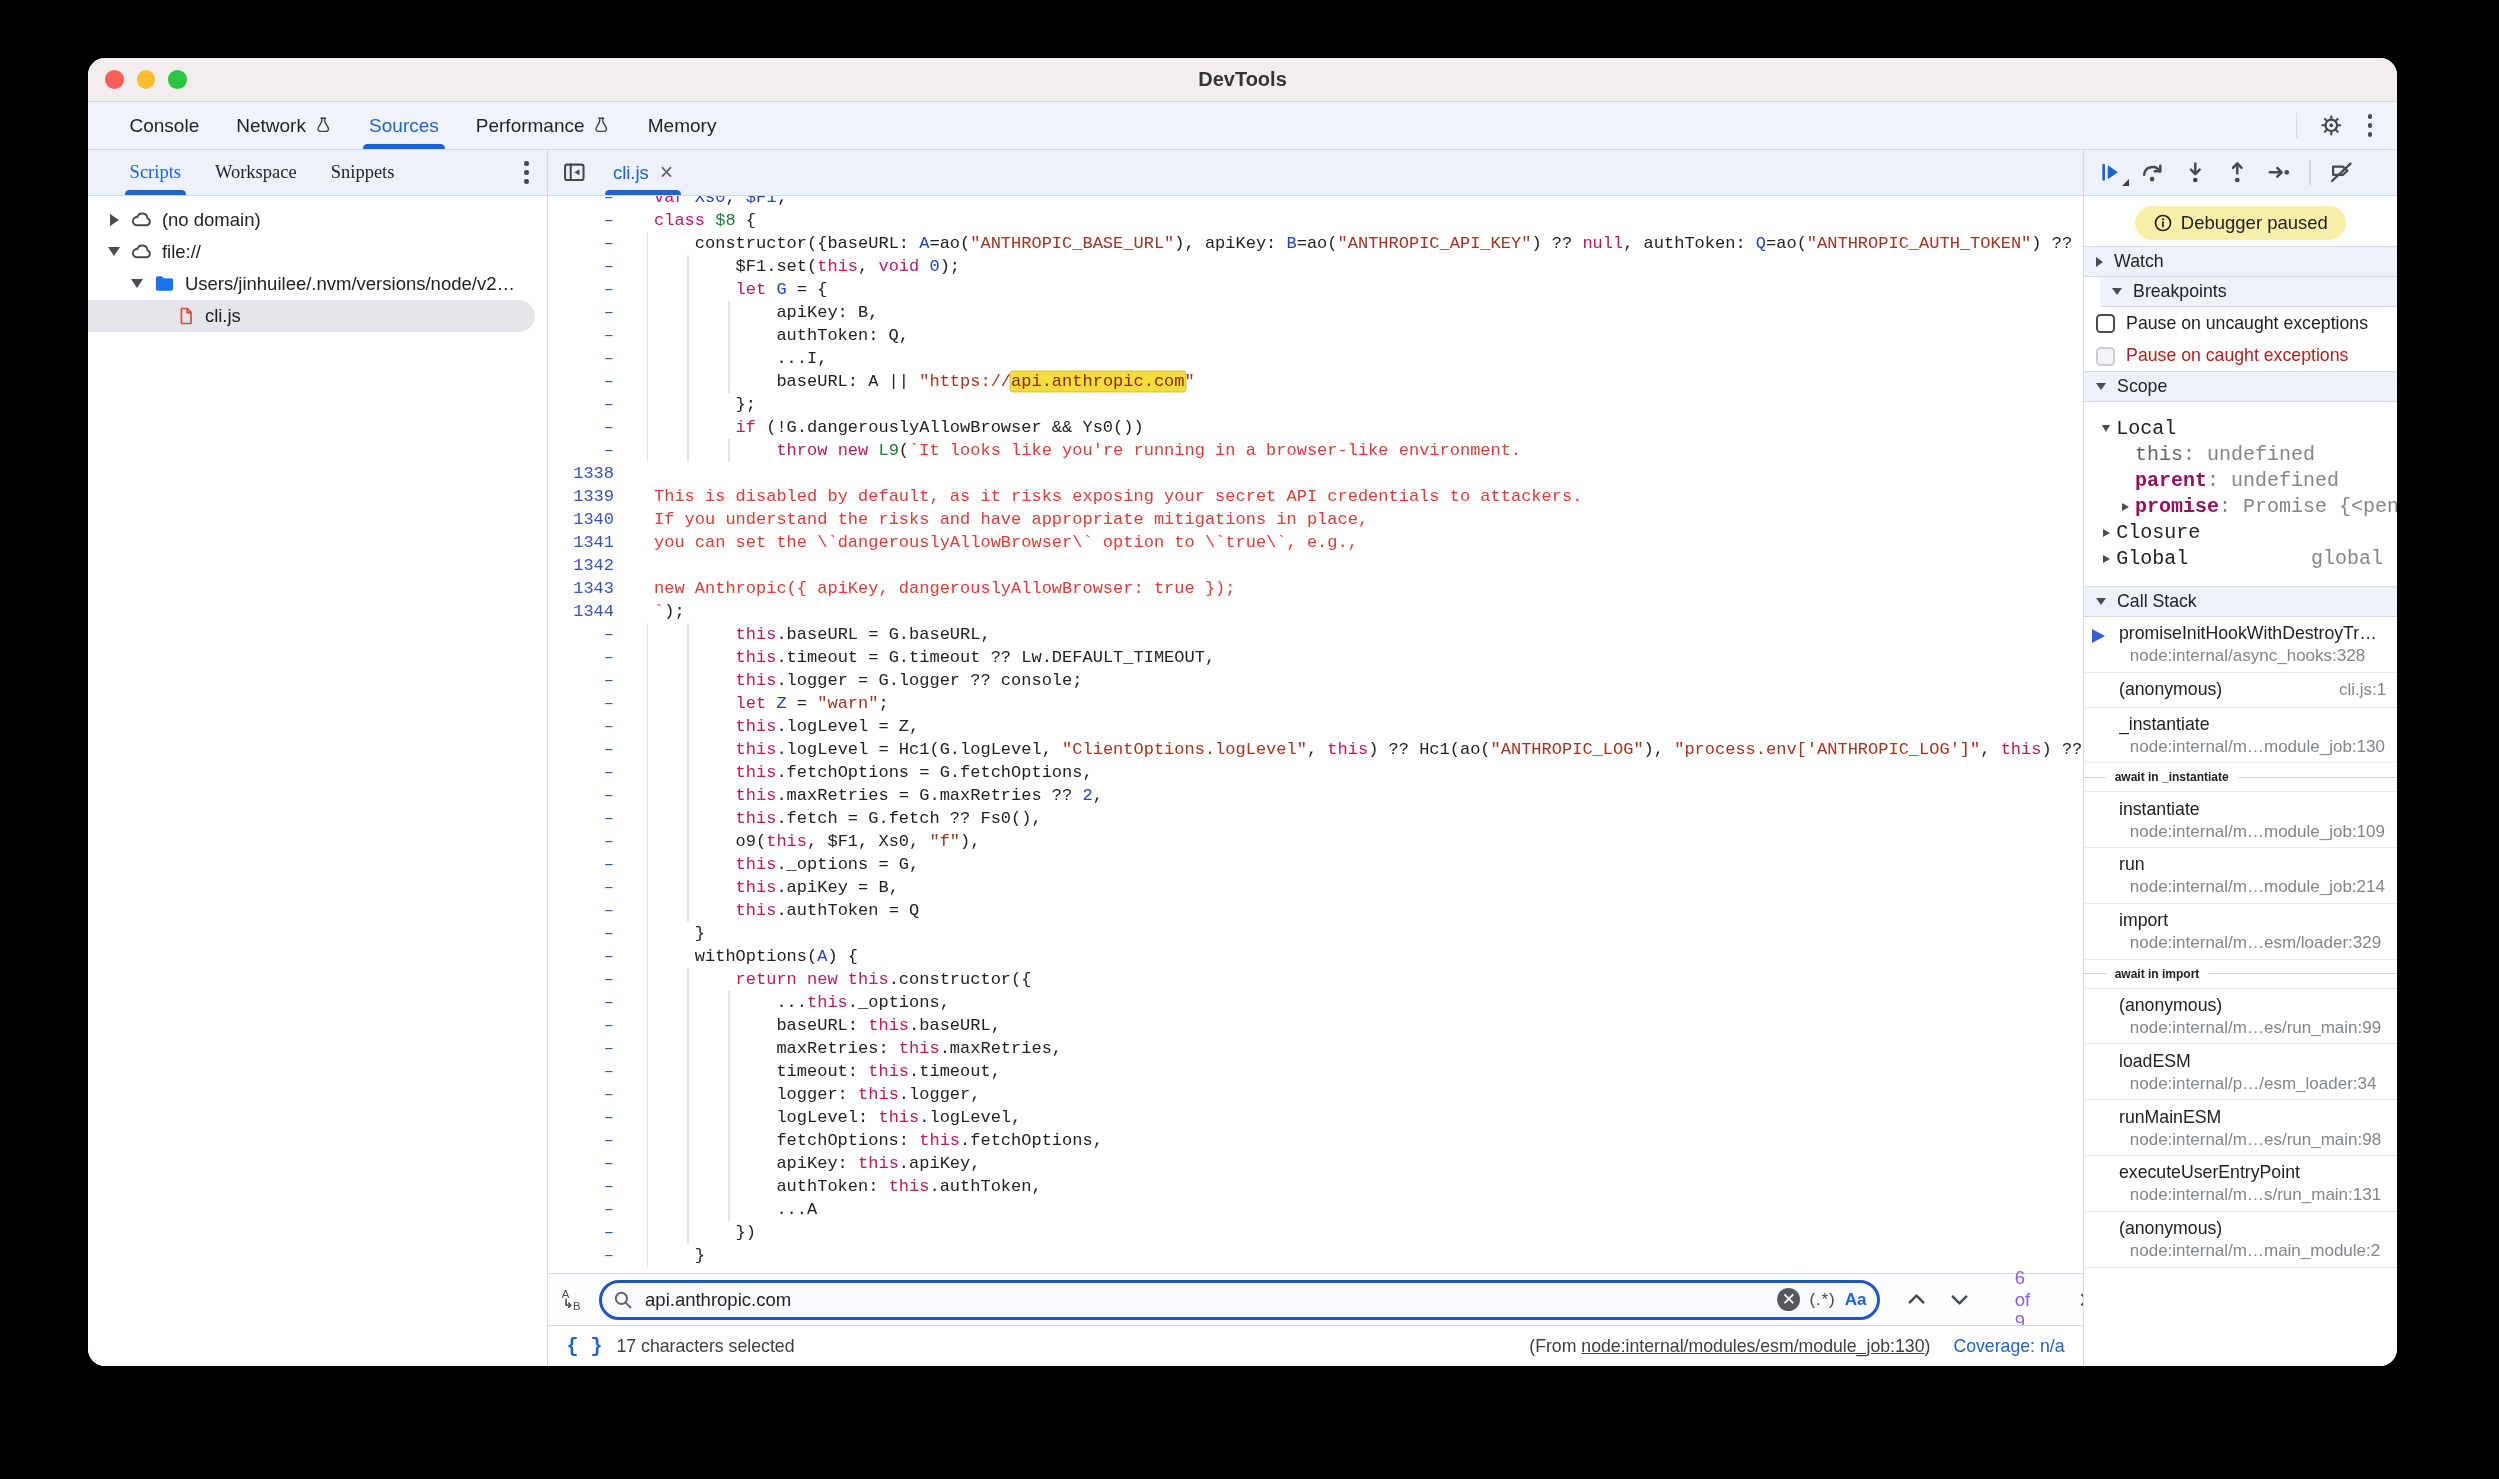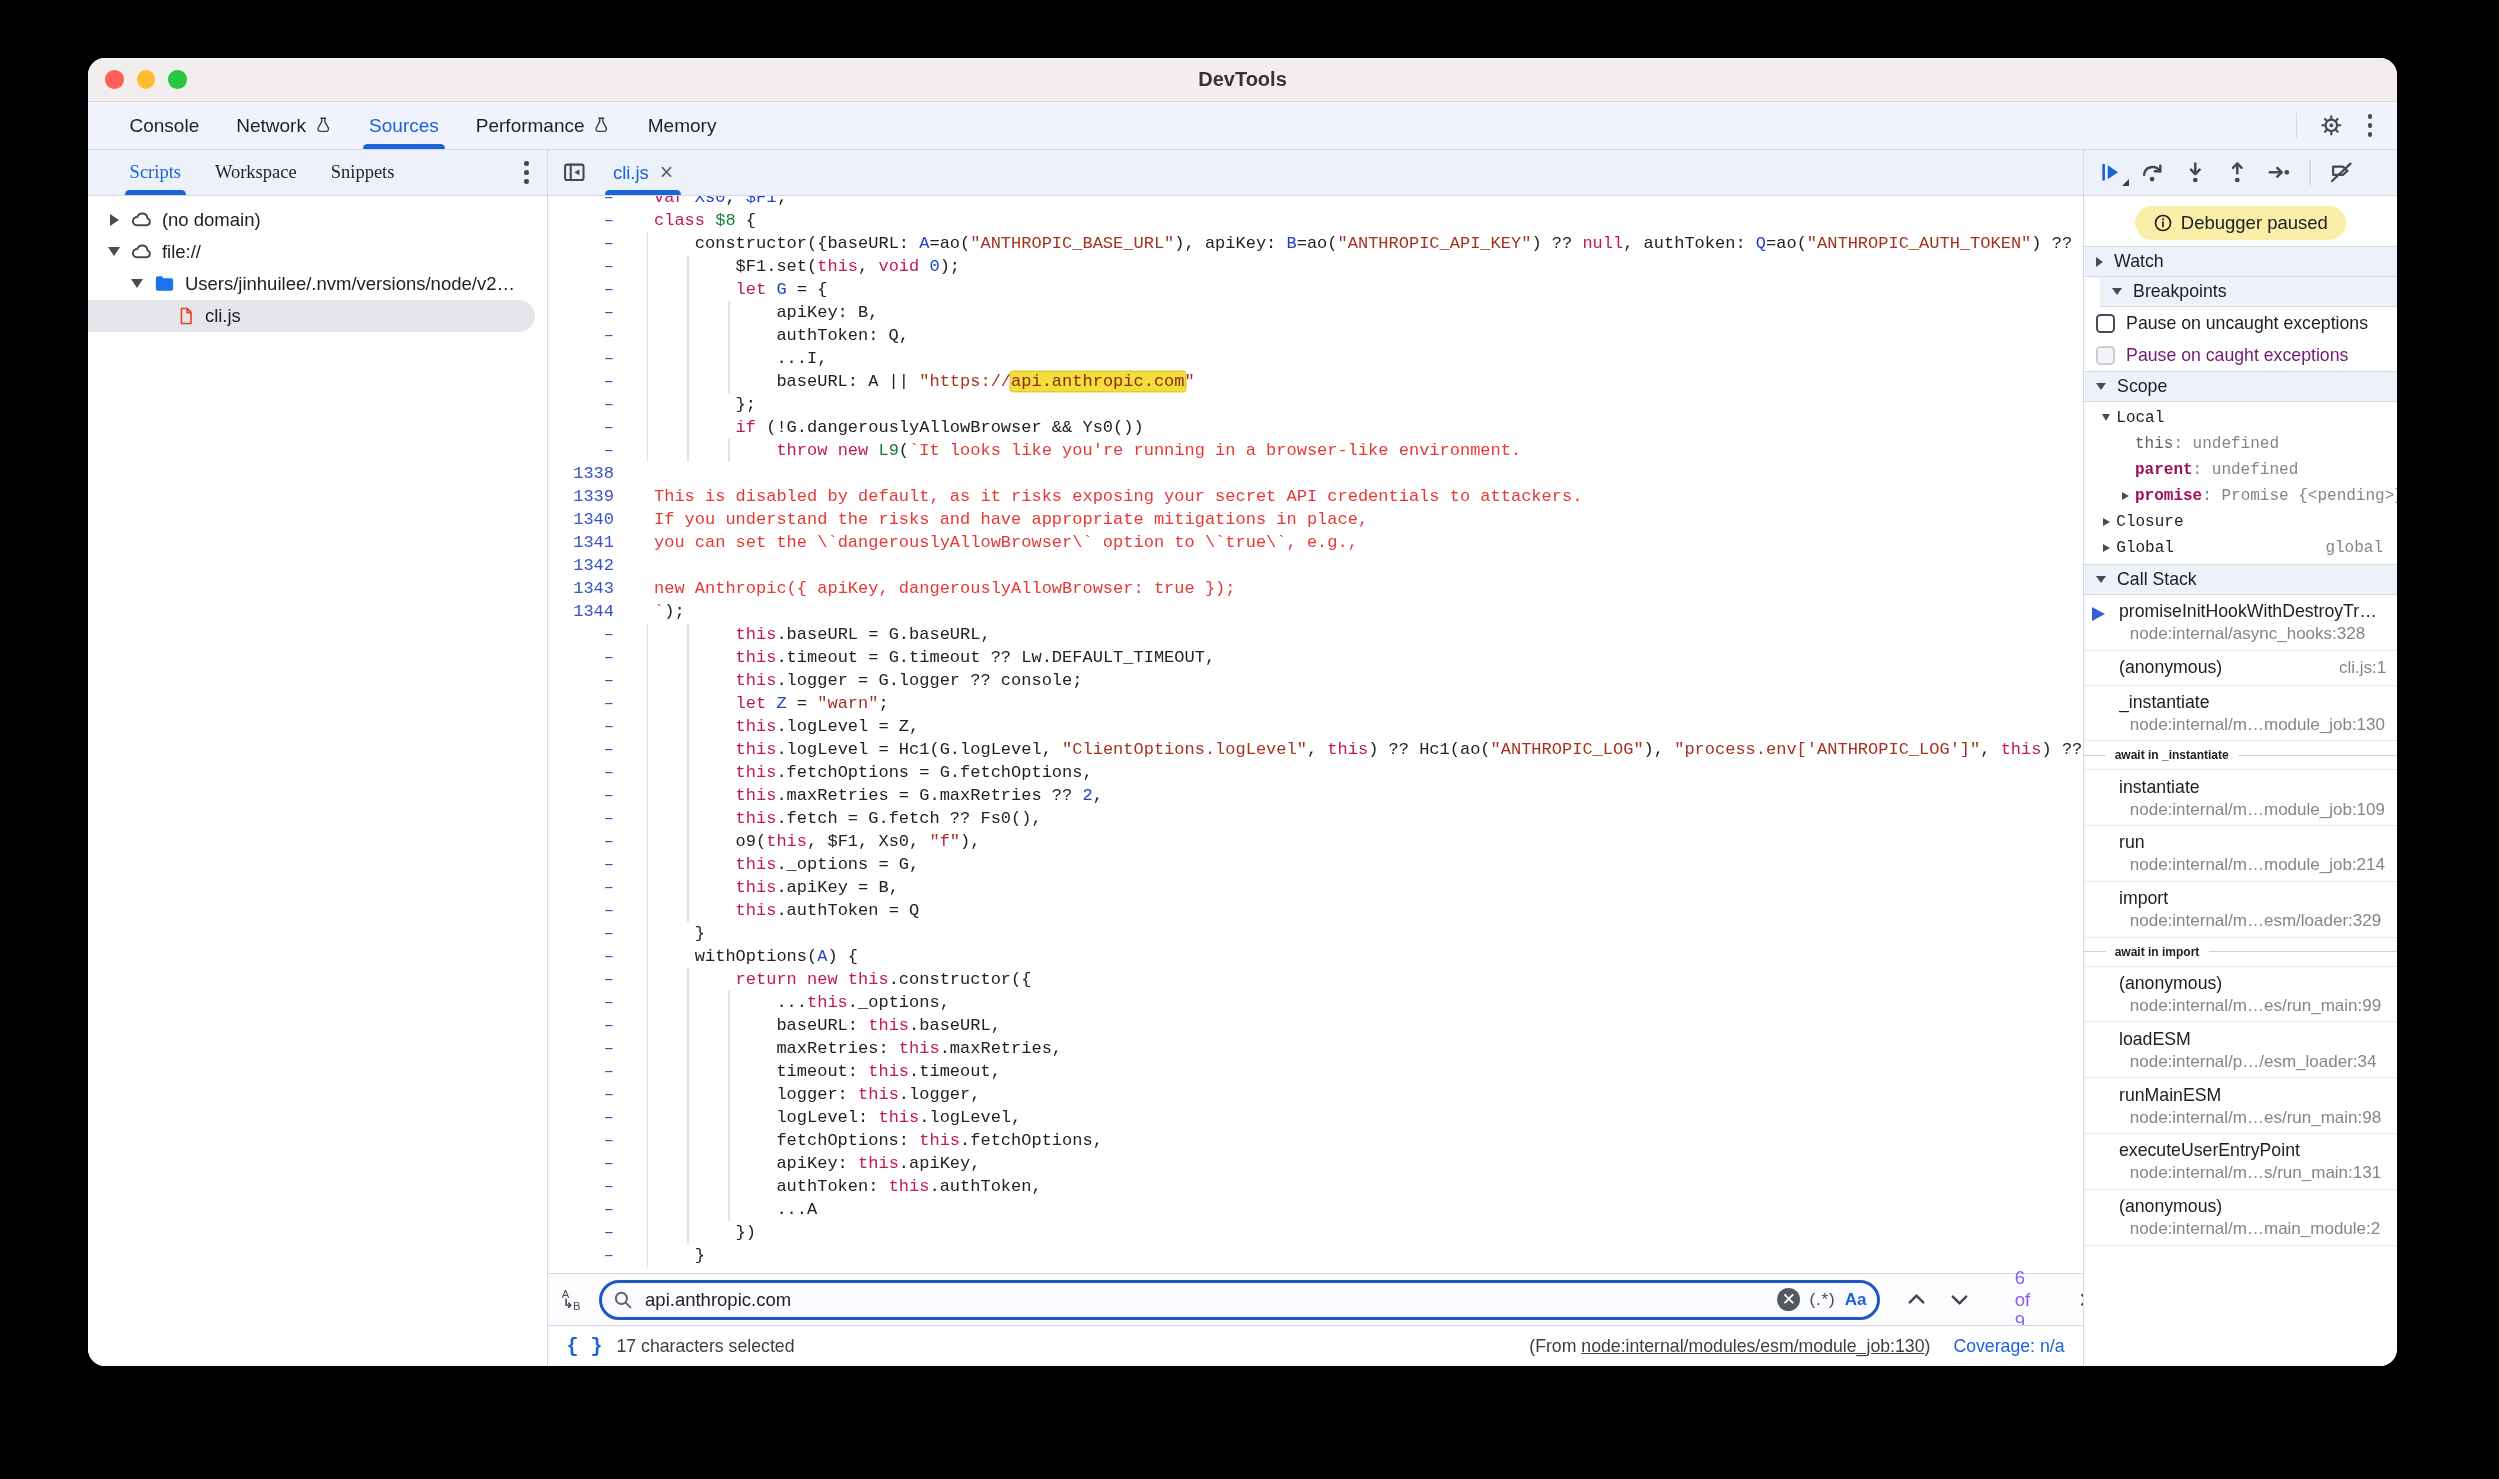--- a/index.html
+++ b/index.html
@@ -72,23 +72,23 @@
   .resume::after{content:"";position:absolute;right:-6.2px;bottom:-1.5px;border-bottom:7.7px solid #3c4043;border-left:7.7px solid transparent;}
   .dbody{flex:1;overflow:hidden;}
   .pill-row{display:flex;justify-content:center;padding:10px 0 6px;}
   .pill{display:flex;align-items:center;gap:7.7px;background:var(--paused);border-radius:20px;padding:6.2px 18.5px;font-size:18.5px;color:#202124;}
   .sect{height:29px;background:#edf1fa;border-top:0.8px solid #d5d9e6;border-bottom:0.8px solid #d5d9e6;display:flex;align-items:center;gap:10.8px;padding-left:12.3px;font-size:17.7px;color:#202124;}
   .sect + .sect{border-top:none;margin-left:16px;}
   .sect .tri-r{border-left-width:7.7px;border-top-width:5.4px;border-bottom-width:5.4px;}
   .sect .tri-d{border-top-width:7.7px;border-left-width:5.4px;border-right-width:5.4px;}
   .bp-row{display:flex;align-items:center;gap:10.8px;padding:5.4px 12.3px;font-size:17.7px;}
   .cb{width:19px;height:19px;border:2.3px solid #474a50;border-radius:4.6px;background:#fff;flex:none;box-sizing:border-box;}
-  .bp-row.disabled{color:#701a75;}
+  .bp-row.disabled{color:#b91c1c;align-items:flex-end;}
   .bp-row.disabled .cb{border-color:#c8ccd4;background:#f3f4f6;}
-  .scope{font-family:"Liberation Mono","DejaVu Sans Mono",monospace;font-size:16px;padding:3px 0;}
+  .scope{font-family:"Liberation Mono","DejaVu Sans Mono",monospace;font-size:20px;padding:14px 0;}
   .srow{height:26px;display:flex;align-items:center;padding-left:12.3px;white-space:pre;overflow:hidden;}
   .srow .chev-s{width:20px;display:flex;justify-content:center;flex:none;}
   .srow .tri-r{border-left-width:7px;border-top-width:4.6px;border-bottom-width:4.6px;}
   .srow .tri-d{border-top-width:7px;border-left-width:4.6px;border-right-width:4.6px;}
   .name-accent{color:#9c0e5c;font-weight:700;}
   .name-plain{color:#5f6368;}
   .val{color:#80868b;}
   .srow.prop{padding-left:51px;}
   .srow.prop.has-chev{padding-left:31px;}
   .srow .right{margin-left:auto;margin-right:14px;color:#80868b;font-family:"Liberation Mono",monospace;}

